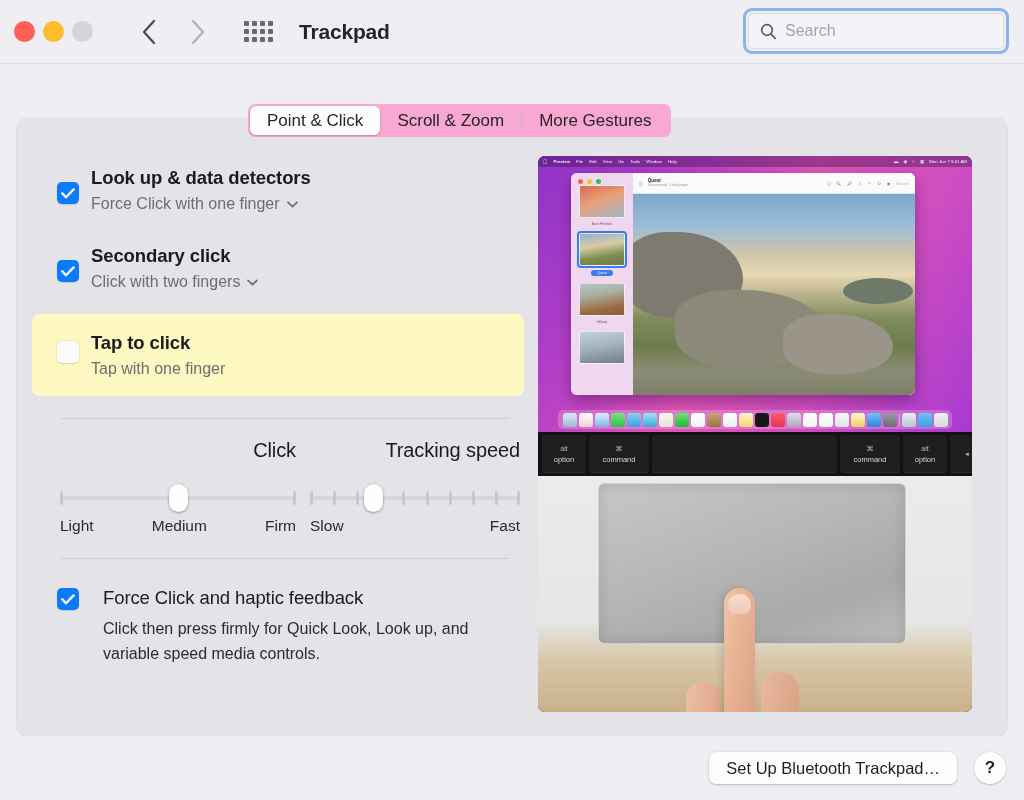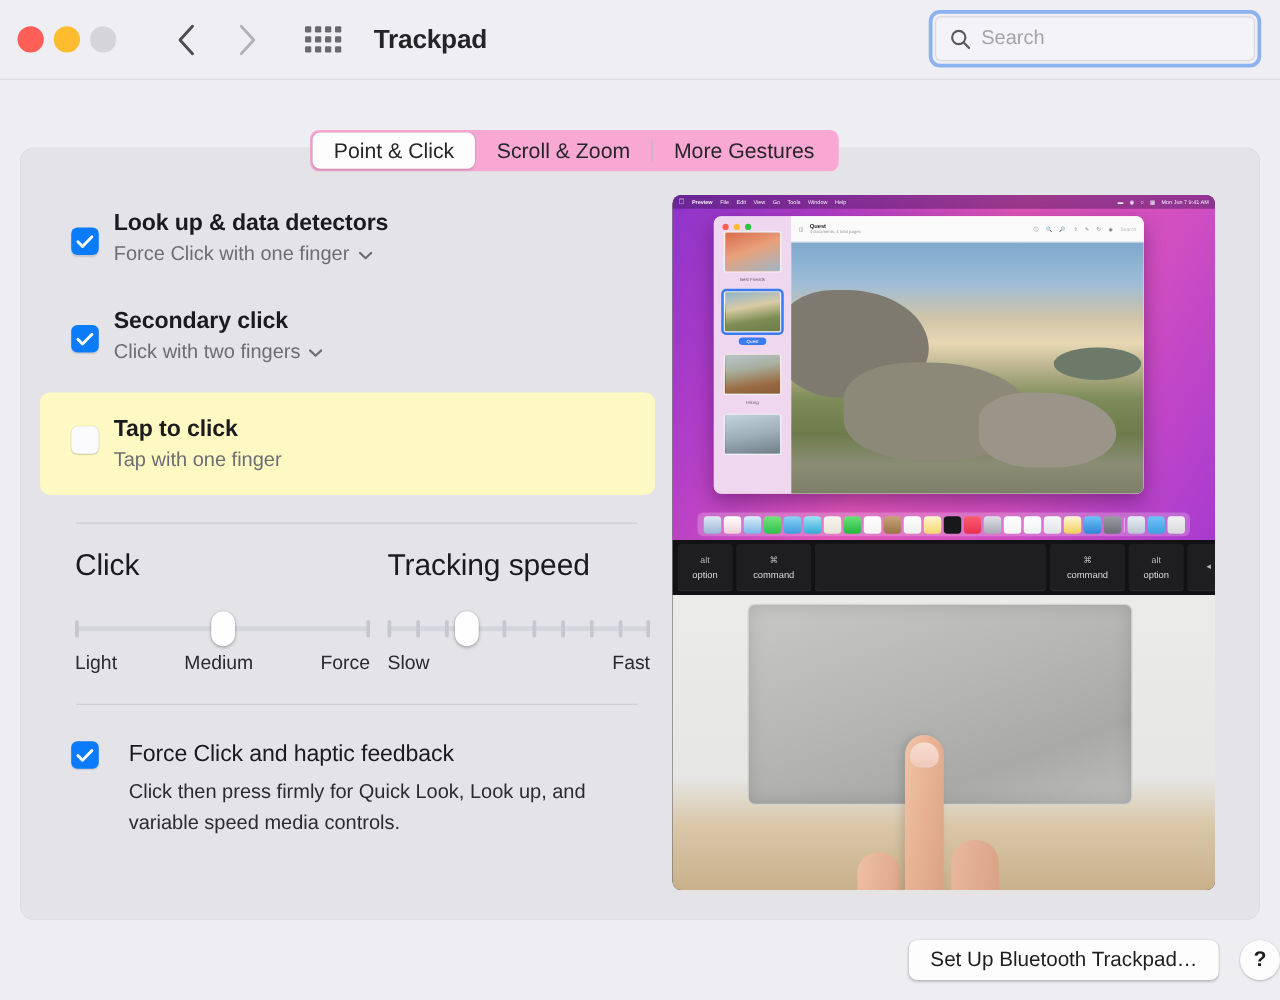--- a/index.html
+++ b/index.html
@@ -248,22 +248,22 @@
   
   .slider-area {
     display: flex;
     padding: 20px 0 0 0;
   }
   .slider-block { position: relative; }
   .slider-block.click    { width: 236px; margin-left: 44px; }
   .slider-block.tracking { width: 210px; margin-left: 14px; }
 
   .slider-label {
-    text-align: left;
-    font-size: 24px;
+    text-align: right;
+    font-size: 20px;
     color: #1b1b1d;
     margin-bottom: 22px;
     letter-spacing: -0.1px;
   }
 
   .track-wrap { position: relative; height: 26px; }
 
   .track-line {
     position: absolute;
     top: 12px; left: 0; right: 0;
@@ -528,20 +528,21 @@
 
   
   .bottom-bar {
     position: absolute;
     left: 16px; right: 0;
     bottom: 0;
     height: 64px;
     display: flex;
     align-items: center;
     justify-content: flex-end;
+    padding-right: 18px;
     gap: 17px;
   }
   .bt-button {
     height: 32px;
     padding: 0 17px;
     border-radius: 7px;
     background: #fdfdfd;
     border: none;
     box-shadow: 0 1px 2px rgba(0,0,0,0.18), 0 0 0 0.5px rgba(0,0,0,0.07);
     font-family: "Liberation Sans", sans-serif;
@@ -682,21 +683,21 @@
             <div class="slider-label">Click</div>
             <div class="track-wrap">
               <div class="track-line"></div>
               <div class="tick" style="left:0;"></div>
               <div class="tick" style="left:calc(100% - 3px);"></div>
               <div class="knob" style="left:50%;"></div>
             </div>
             <div class="slider-ends three">
               <span>Light</span>
               <span>Medium</span>
-              <span>Force</span>
+              <span>Firm</span>
             </div>
           </div>
 
           <div class="slider-block tracking">
             <div class="slider-label">Tracking speed</div>
             <div class="track-wrap">
               <div class="track-line"></div>
               <div class="tick" style="left:0%;"></div>
               <div class="tick" style="left:11%;"></div>
               <div class="tick" style="left:22%;"></div>

